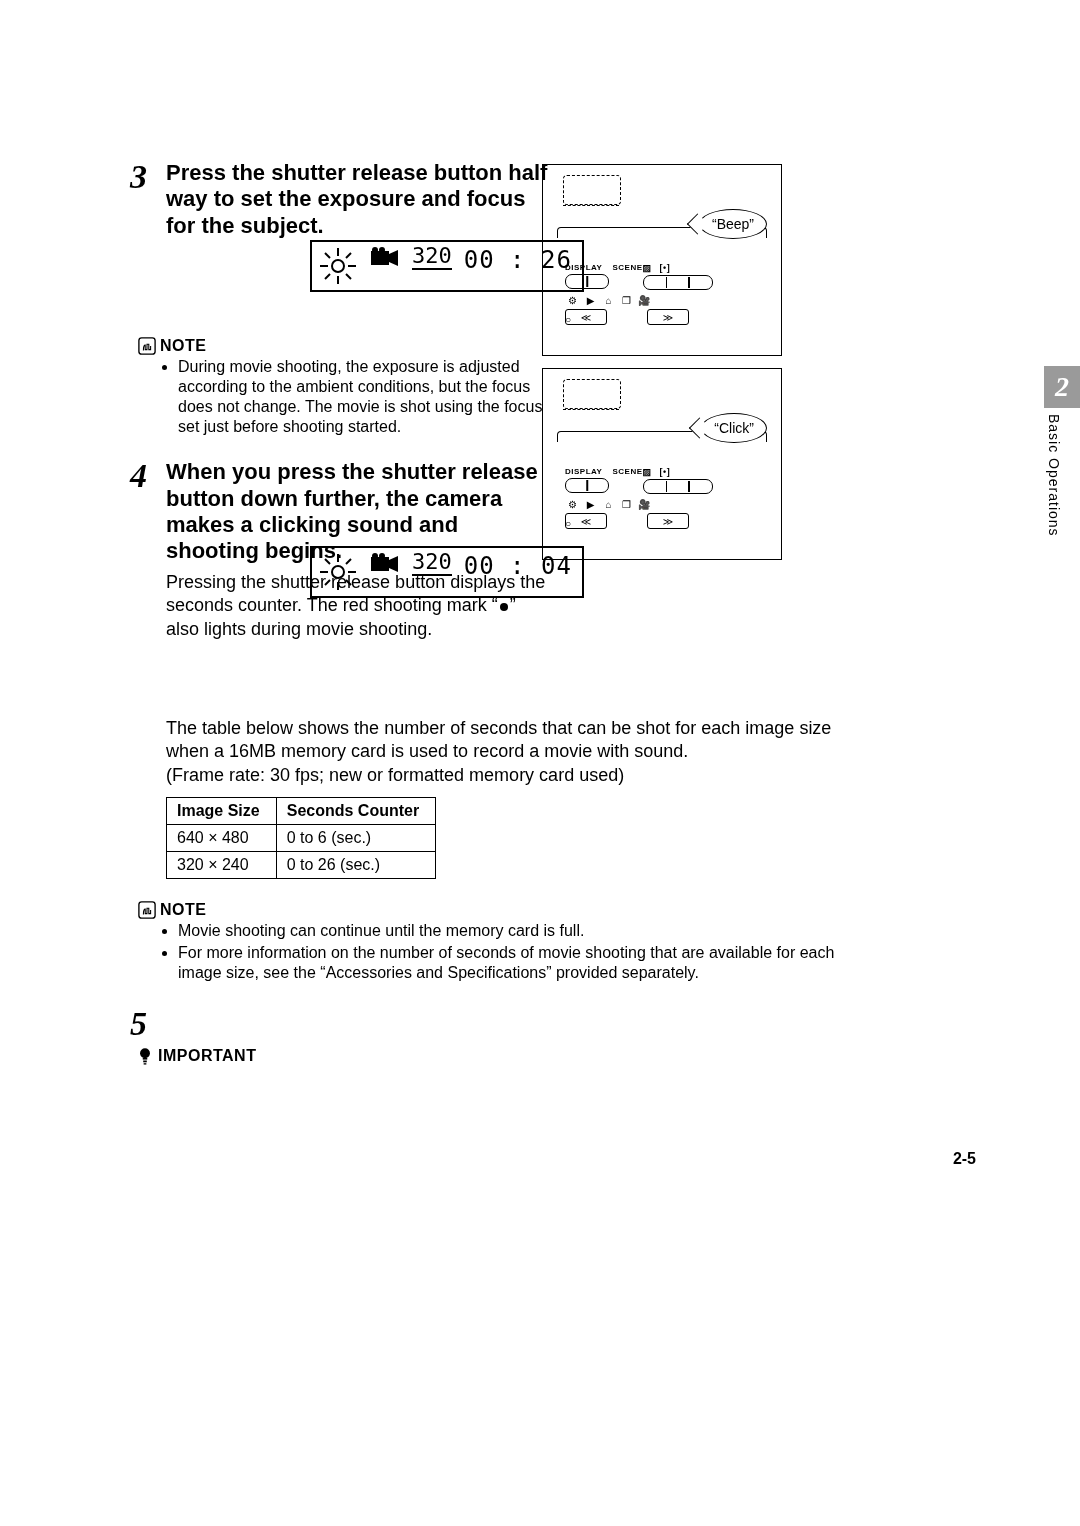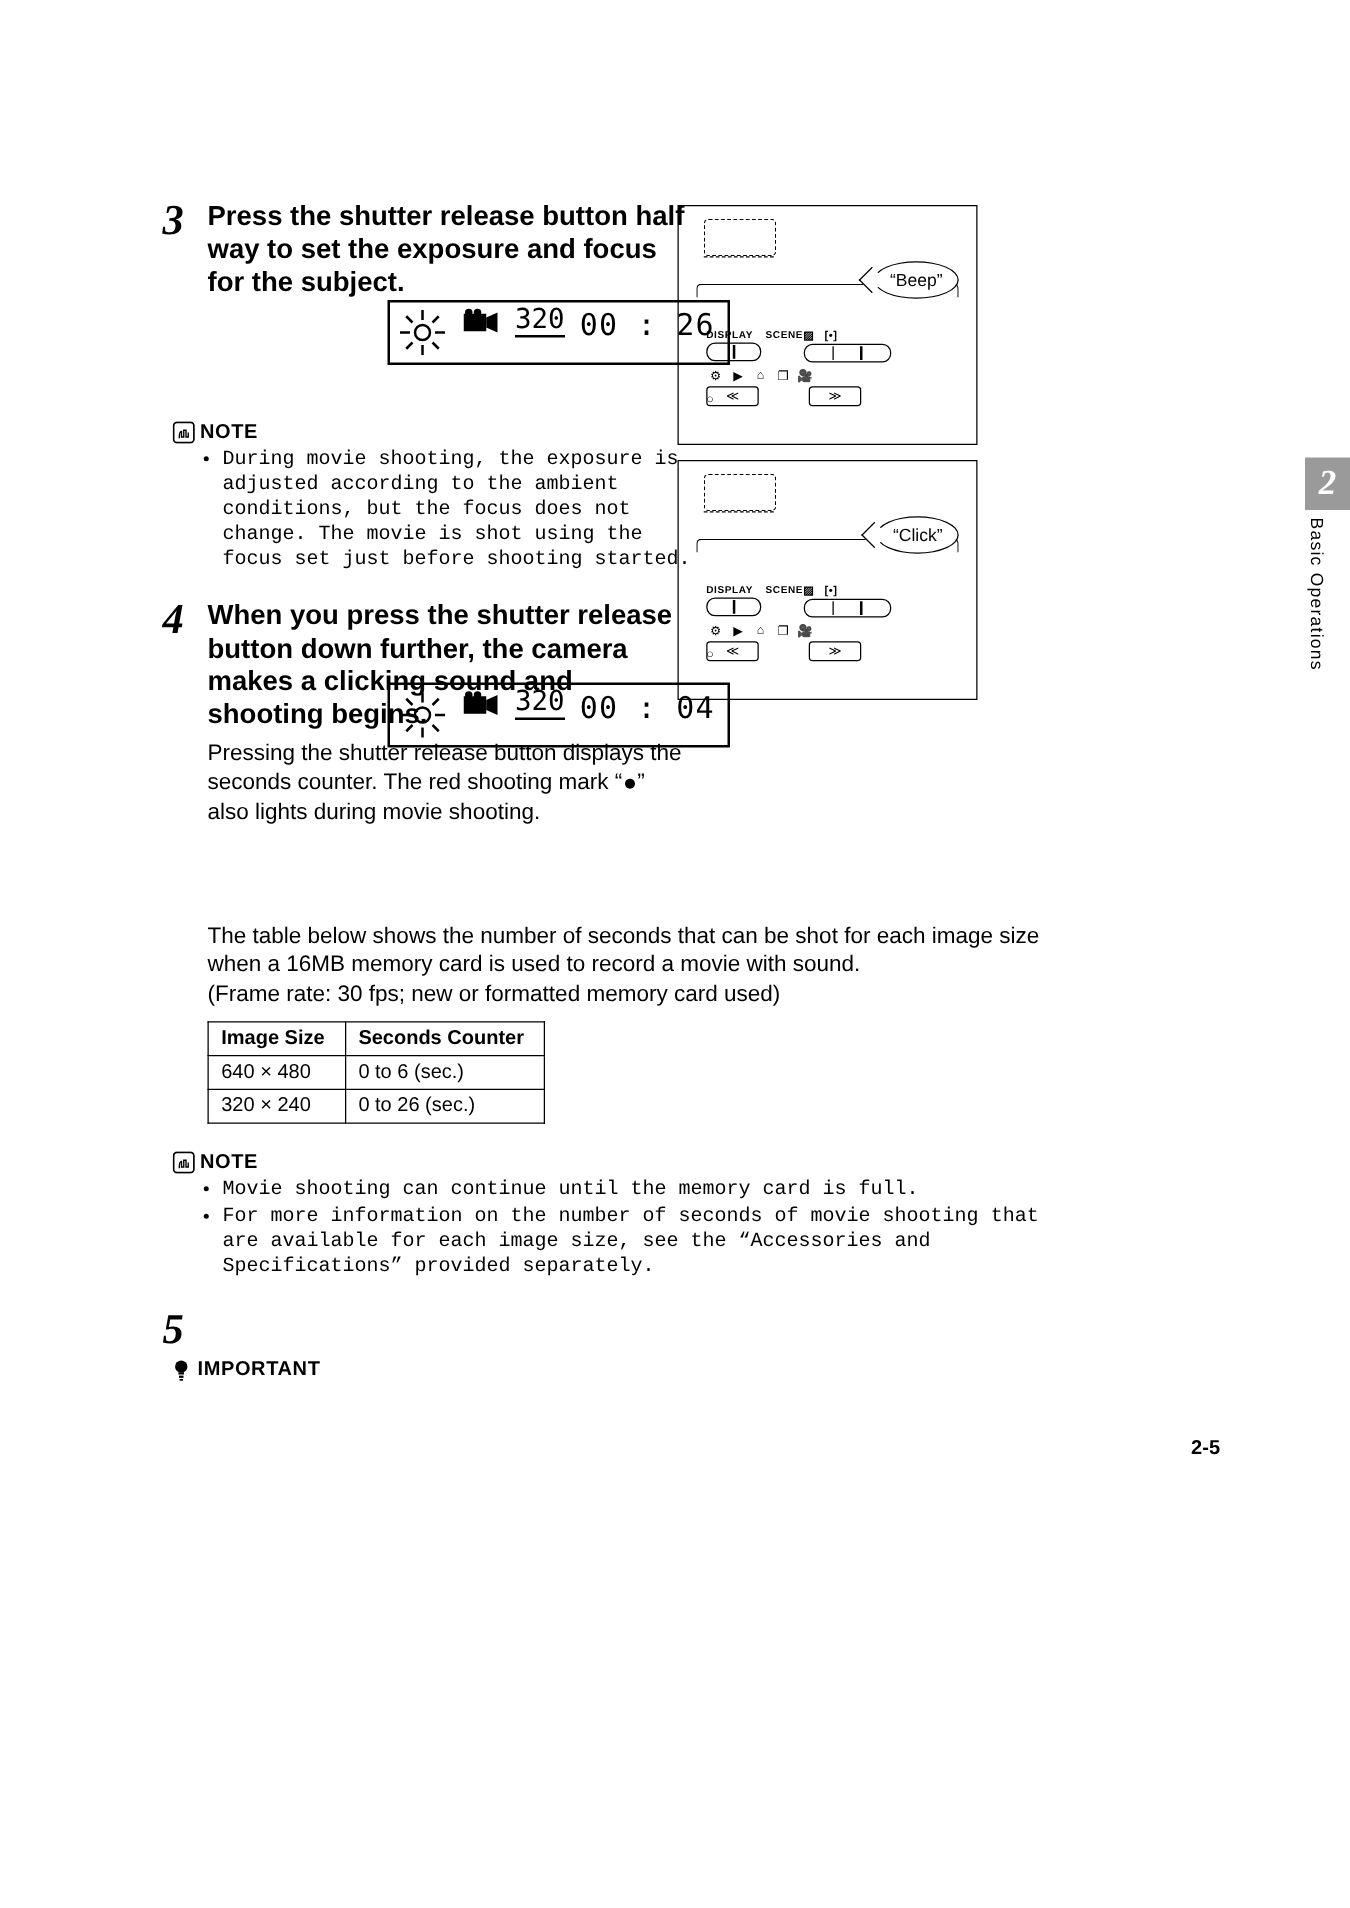--- a/index.html
+++ b/index.html
@@ -58,21 +58,21 @@
     gap: 4px;
     font-weight: bold;
     font-size: 16px;
     letter-spacing: 0.5px;
   }
   .note-bullets {
     margin: 2px 0 0 24px;
     font-size: 16px;
     line-height: 1.25;
   }
-  .note-bullets li { margin-top: 2px; font-family: Liberation Mono, monospace; }
+  .note-bullets li { margin-top: 2px; }
   .important-block {
     margin-top: 6px;
     margin-left: 8px;
   }
   .important-label {
     display: flex;
     align-items: center;
     gap: 6px;
     font-weight: bold;
     font-size: 16px;

